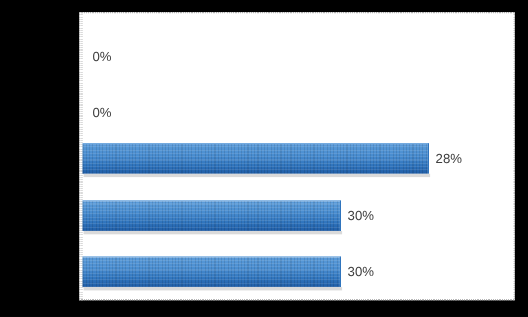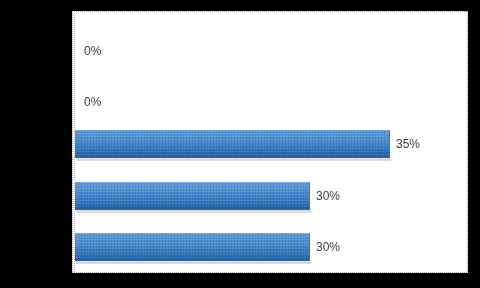--- a/index.html
+++ b/index.html
@@ -140,21 +140,21 @@
     </div>
 
     <div class="bar-row" style="top:78px;">
 
       <span class="data-label zero" style="top:6px;">0%</span>
     </div>
 
     <div class="bar-row" style="top:119px;">
       <div class="bar" style="width:315px;"></div>
       <div class="bar-shadow" style="width:315px;"></div>
-      <span class="data-label" style="left:321px; top:7px;">35%</span>
+      <span class="data-label" style="left:321px; top:7px;">28%</span>
     </div>
 
     <div class="bar-row" style="top:171px;">
       <div class="bar" style="width:235px;"></div>
       <div class="bar-shadow" style="width:235px;"></div>
       <span class="data-label" style="left:241px; top:7px;">30%</span>
     </div>
 
     <div class="bar-row" style="top:222px;">
       <div class="bar" style="width:235px;"></div>

